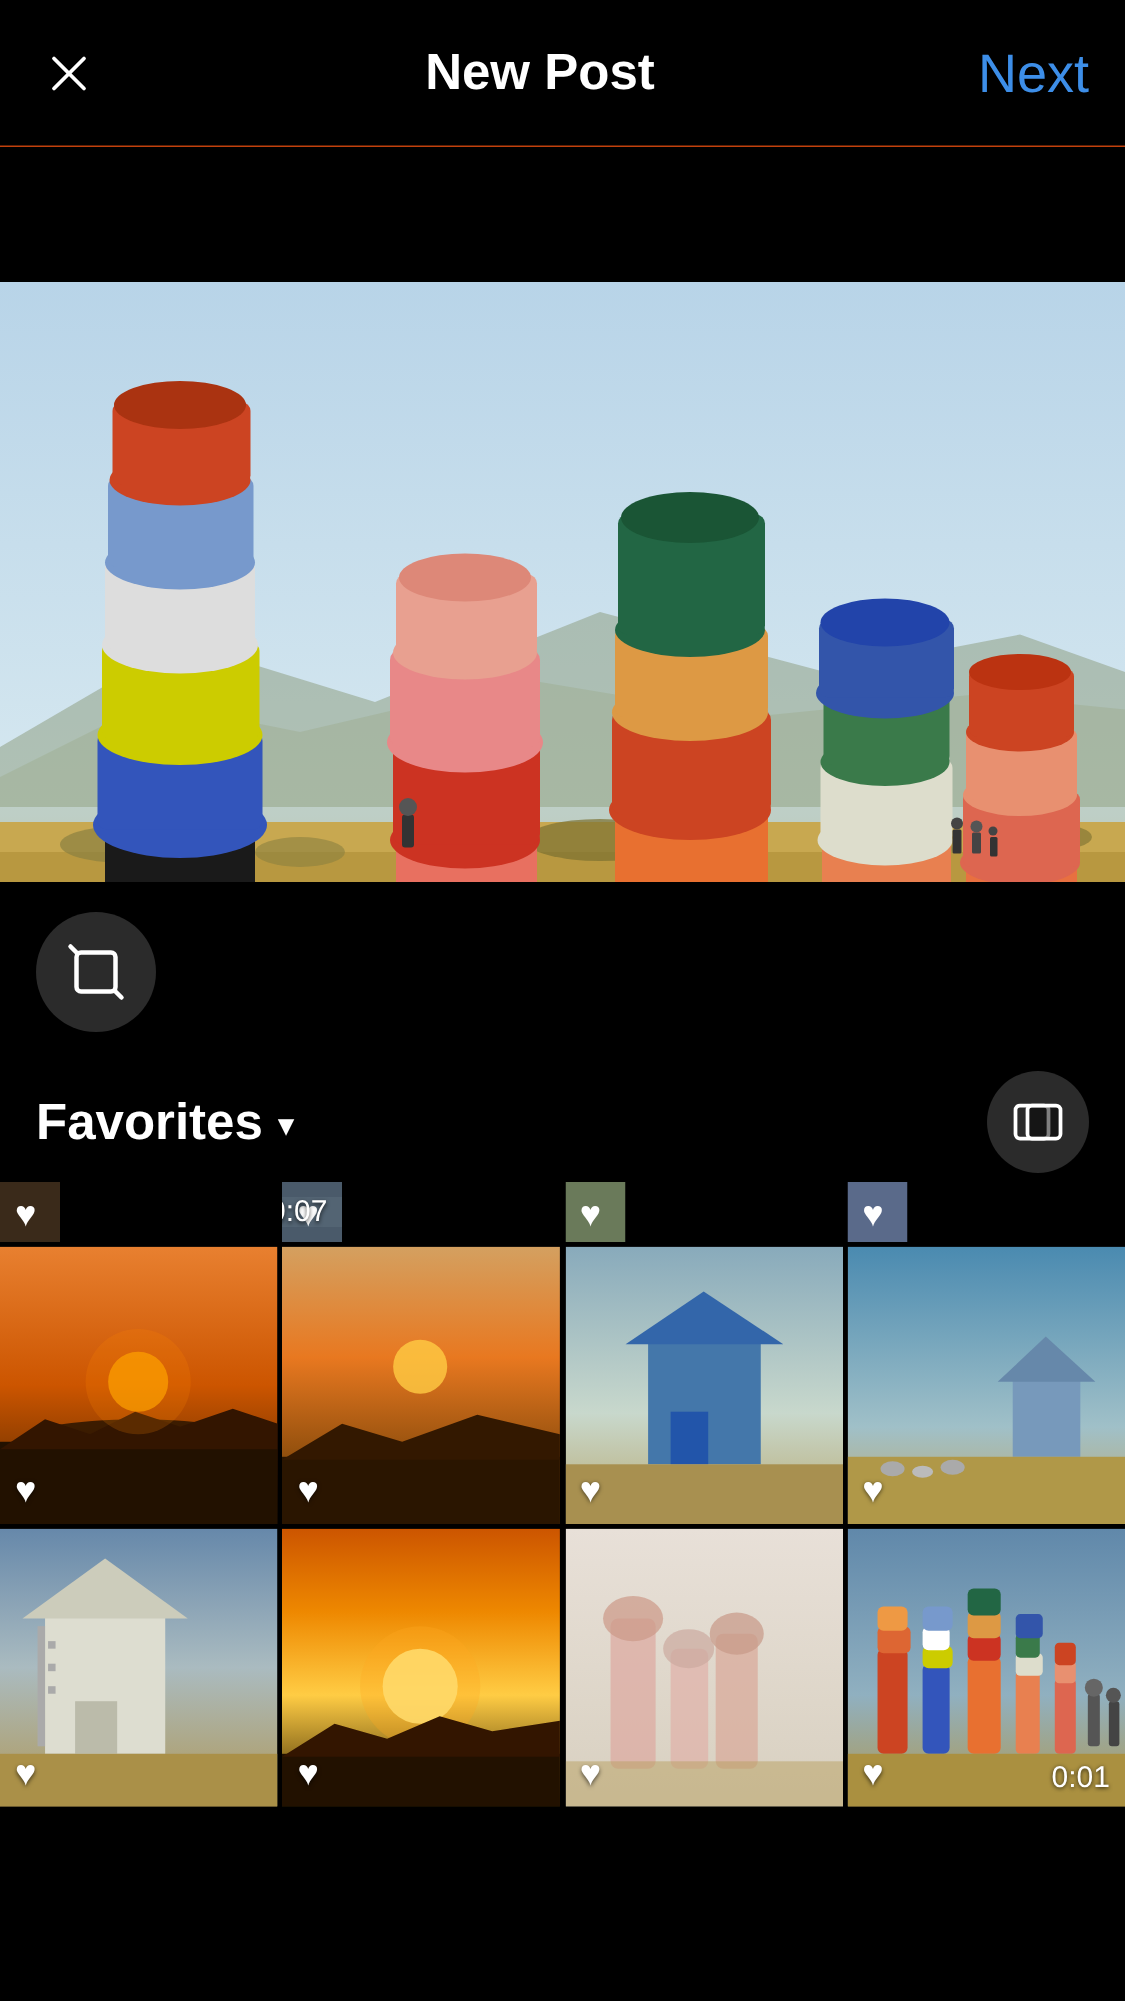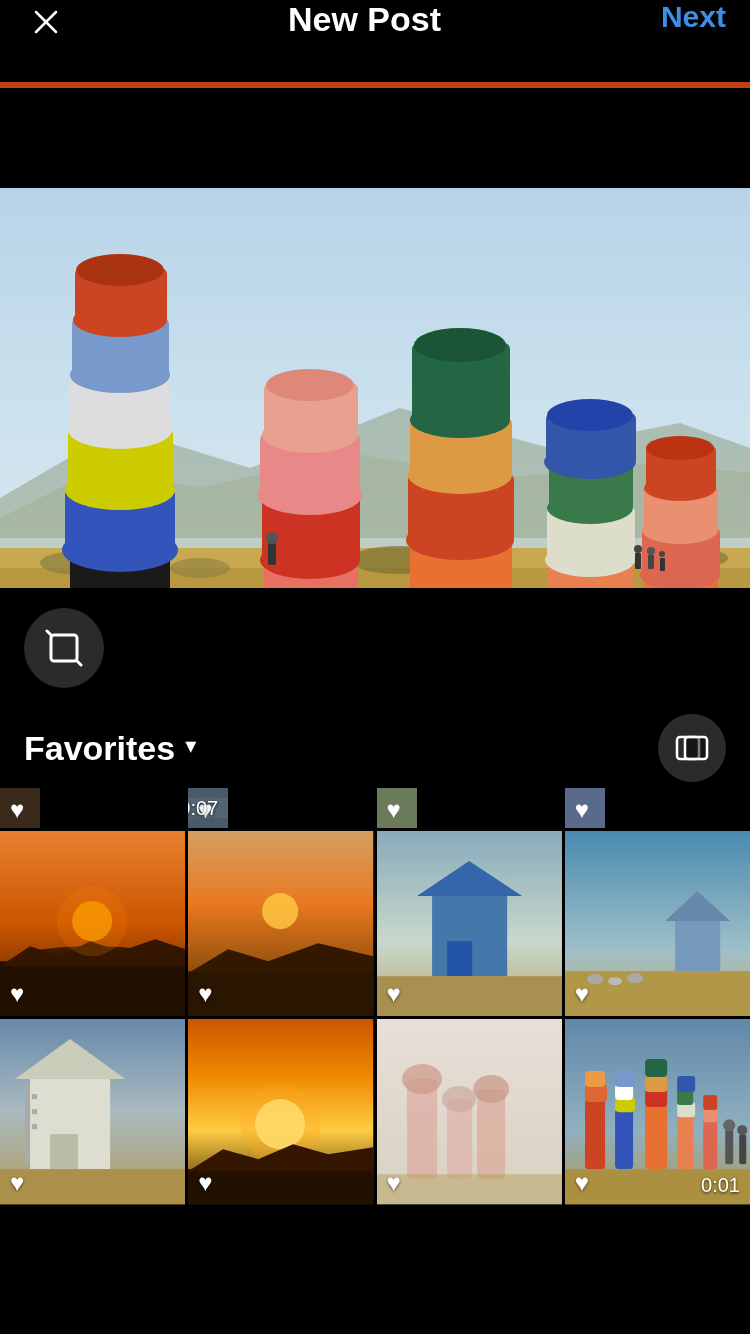--- a/index.html
+++ b/index.html
@@ -10,48 +10,49 @@
       background: #000;
       font-family: -apple-system, BlinkMacSystemFont, 'Helvetica Neue', sans-serif;
       overflow: hidden;
       position: relative;
     }
 
     
     .header {
       position: absolute;
       top: 0; left: 0; right: 0;
-      height: 88px;
+      height: 98px;
       background: #000;
       display: flex;
+      align-items: center;
       justify-content: space-between;
       padding: 0 24px;
-      border-bottom: 6px solid #c2410c;
+      border-bottom: 1px solid #c2410c;
       z-index: 10;
     }
     .header-close {
       width: 44px;
       height: 44px;
       display: flex;
       align-items: center;
       justify-content: center;
       cursor: pointer;
     }
     .header-close svg {
       width: 28px;
       height: 28px;
     }
     .header-title {
       font-size: 34px;
       font-weight: 600;
       color: #fff;
     }
     .header-next {
-      font-size: 30px;
-      font-weight: 700;
+      font-size: 36px;
+      font-weight: 400;
       color: #3d8ee8;
       cursor: pointer;
     }
 
     
     .preview-area {
       position: absolute;
       top: 88px;
       left: 0;
       right: 0;
@@ -114,21 +115,21 @@
     }
     .gallery-header {
       height: 80px;
       display: flex;
       align-items: center;
       justify-content: space-between;
       padding: 0 24px;
     }
     .album-selector {
       display: flex;
-      align-items: flex-start;
+      align-items: center;
       gap: 10px;
       cursor: pointer;
     }
     .album-name {
       font-size: 34px;
       font-weight: 600;
       color: #fff;
     }
     .chevron-down {
       color: #fff;

